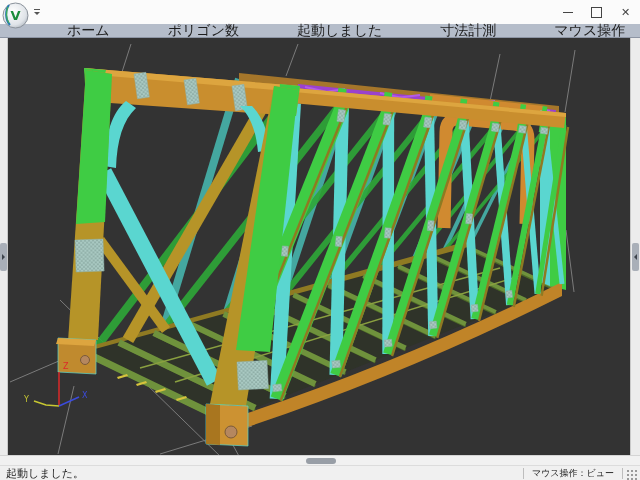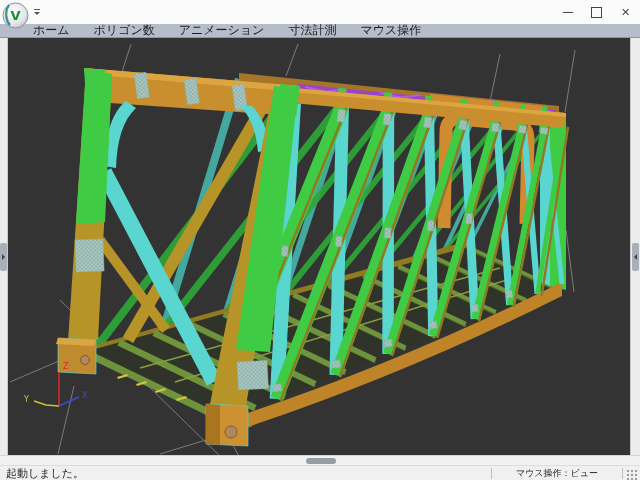--- a/index.html
+++ b/index.html
@@ -15,21 +15,21 @@
        border-top:3px solid #555;margin-left:1px;}
   .winbtns{position:absolute;right:0;top:0;height:24px;display:flex;}
   .winbtn{width:29px;height:24px;display:flex;align-items:center;justify-content:center;cursor:pointer;}
   .min-glyph{width:10px;height:1px;background:#444;}
   .max-glyph{width:9px;height:9px;border:1px solid #444;background:transparent;}
   .close-glyph{font-size:11px;color:#444;line-height:1;}
   
   #ribbon{position:absolute;left:0;top:24px;width:640px;height:13px;background:#b5bdca;
           border-bottom:1px solid #8d95a4;}
   #tabs{position:absolute;left:30px;top:0;height:13px;display:flex;gap:18px;align-items:center;}
-  .tab{font-size:12px;color:#1d1d1d;line-height:13px;padding:8px 3px;white-space:nowrap;cursor:pointer;}
+  .tab{font-size:14px;color:#1d1d1d;line-height:13px;padding:8px 3px;white-space:nowrap;cursor:pointer;margin-left:34px;}
   
   #leftstrip{position:absolute;left:0;top:38px;width:7px;height:417px;background:#ececec;
              border-right:1px solid #c9c9c9;}
   #rightstrip{position:absolute;left:630px;top:38px;width:10px;height:417px;background:#ececec;
              border-left:1px solid #c9c9c9;}
   .splitter{position:absolute;width:7px;height:28px;background:#a9afb8;border-radius:2px;
             display:flex;align-items:center;justify-content:center;cursor:pointer;}
   #lsplit{left:0;top:205px;}
   #rsplit{left:1px;top:205px;}
   .tri-r{width:0;height:0;border-top:3px solid transparent;border-bottom:3px solid transparent;border-left:3px solid #3e444c;}
@@ -38,21 +38,21 @@
   #viewport svg{display:block;}
   
   #hscroll{position:absolute;left:0;top:455px;width:640px;height:10px;background:#f1f1f1;
            border-top:1px solid #d4d4d4;}
   #hthumb{position:absolute;left:306px;top:2px;width:30px;height:6px;background:#989ea6;border-radius:3px;cursor:pointer;}
   
   #statusbar{position:absolute;left:0;top:465px;width:640px;height:15px;background:#f0f0f0;
              border-top:1px solid #dcdcdc;display:flex;align-items:center;}
   #status-msg{font-size:11px;color:#222;padding-left:6px;flex:0 0 auto;}
   #status-spacer{flex:1 1 auto;}
-  .status-seg{font-size:9px;color:#222;padding:0 24px;border-left:1px solid #bdbdbd;height:11px;line-height:11px;white-space:nowrap;}
+  .status-seg{font-size:9px;color:#222;padding:0 8px;border-left:1px solid #bdbdbd;height:11px;line-height:11px;white-space:nowrap;}
   #grip{width:12px;height:12px;margin-right:1px;
         background-image:radial-gradient(#9a9a9a 1px,transparent 1.2px);
         background-size:4px 4px;background-position:1px 1px;cursor:nwse-resize;}
 </style>
 </head>
 <body>
 
 <div id="app">
 
   <div id="titlebar">
@@ -83,21 +83,21 @@
       <div class="winbtn">
           <div class="close-glyph">✕</div>
         </div>
     </div>
   </div>
 
   <div id="ribbon">
     <div id="tabs">
       <div class="tab">ホーム</div>
       <div class="tab">ポリゴン数</div>
-      <div class="tab">アニメーション</div>
+      <div class="tab">起動しました</div>
       <div class="tab">寸法計測</div>
       <div class="tab">マウス操作</div>
     </div>
   </div>
 
   <div id="leftstrip">
     <div id="lsplit" class="splitter">
         <div class="tri-r"></div>
       </div>
   </div>

